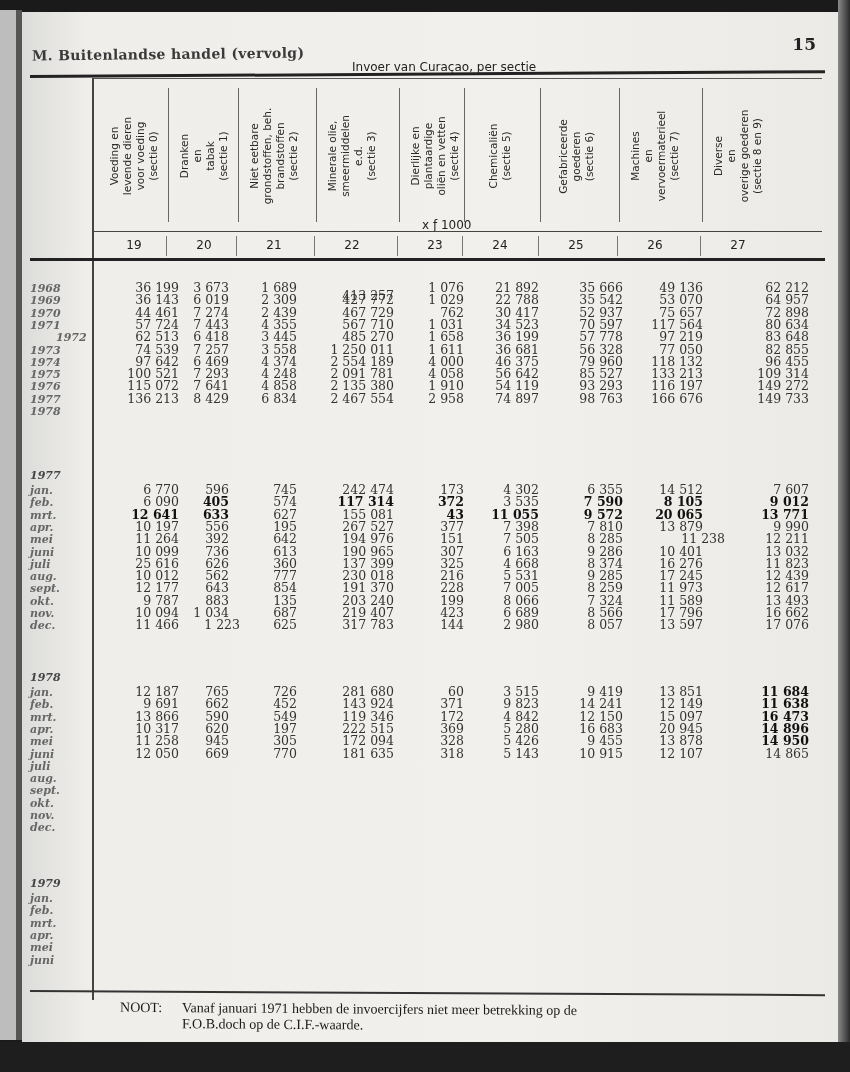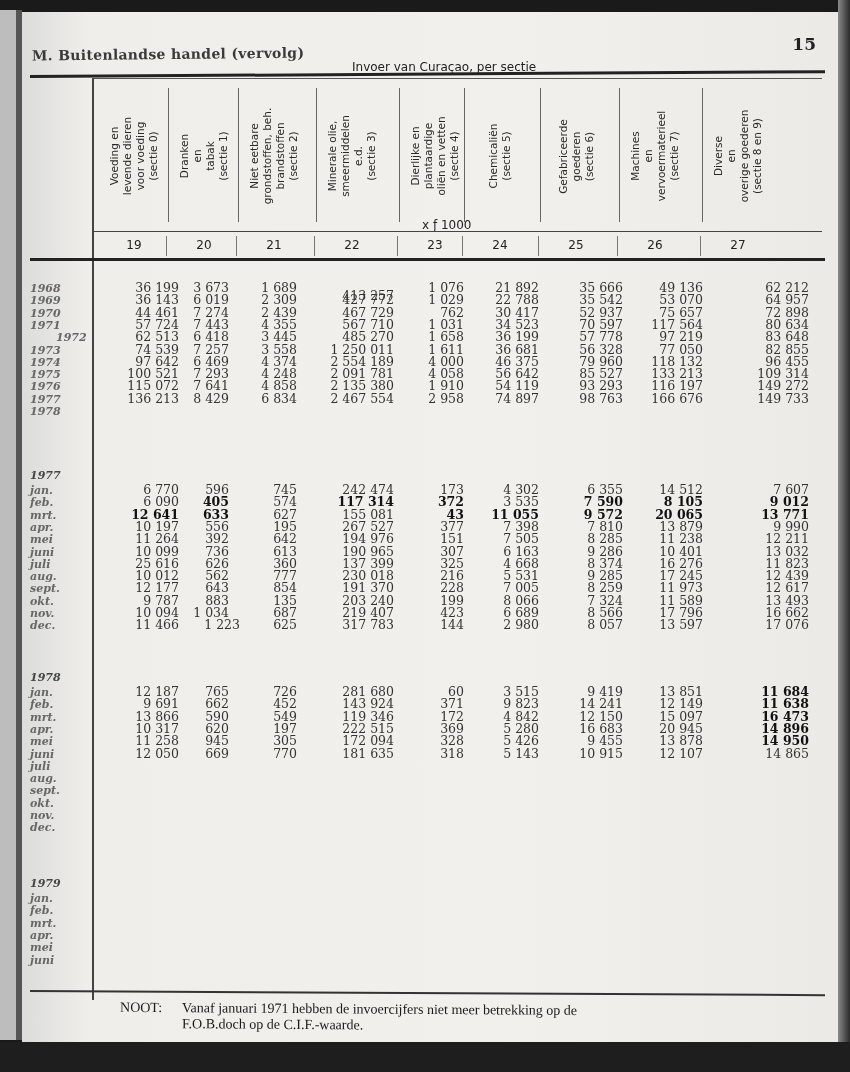--- a/index.html
+++ b/index.html
@@ -304,21 +304,21 @@
       <div class="cell" style="left: 591px; width: 90px; top: 506.9px;">13 879</div>
       <div class="cell" style="left: 697px; width: 90px; top: 506.9px;">9 990</div>
       <div class="stub-label " style="left: 8px; top: 521.2px;">mei</div>
       <div class="cell" style="left: 67px; width: 90px; top: 519.2px;">11 264</div>
       <div class="cell" style="left: 117px; width: 90px; top: 519.2px;">392</div>
       <div class="cell" style="left: 185px; width: 90px; top: 519.2px;">642</div>
       <div class="cell" style="left: 282px; width: 90px; top: 519.2px;">194 976</div>
       <div class="cell" style="left: 352px; width: 90px; top: 519.2px;">151</div>
       <div class="cell" style="left: 427px; width: 90px; top: 519.2px;">7 505</div>
       <div class="cell" style="left: 511px; width: 90px; top: 519.2px;">8 285</div>
-      <div class="cell" style="left: 591px; width: 90px; top: 519.2px;">11 238</div>
+      <div class="cell" style="left: 591px; width: 90px; top: 519.2px; padding-left: 22px;">11 238</div>
       <div class="cell" style="left: 697px; width: 90px; top: 519.2px;">12 211</div>
       <div class="stub-label " style="left: 8px; top: 533.5px;">juni</div>
       <div class="cell" style="left: 67px; width: 90px; top: 531.5px;">10 099</div>
       <div class="cell" style="left: 117px; width: 90px; top: 531.5px;">736</div>
       <div class="cell" style="left: 185px; width: 90px; top: 531.5px;">613</div>
       <div class="cell" style="left: 282px; width: 90px; top: 531.5px;">190 965</div>
       <div class="cell" style="left: 352px; width: 90px; top: 531.5px;">307</div>
       <div class="cell" style="left: 427px; width: 90px; top: 531.5px;">6 163</div>
       <div class="cell" style="left: 511px; width: 90px; top: 531.5px;">9 286</div>
       <div class="cell" style="left: 591px; width: 90px; top: 531.5px;">10 401</div>

